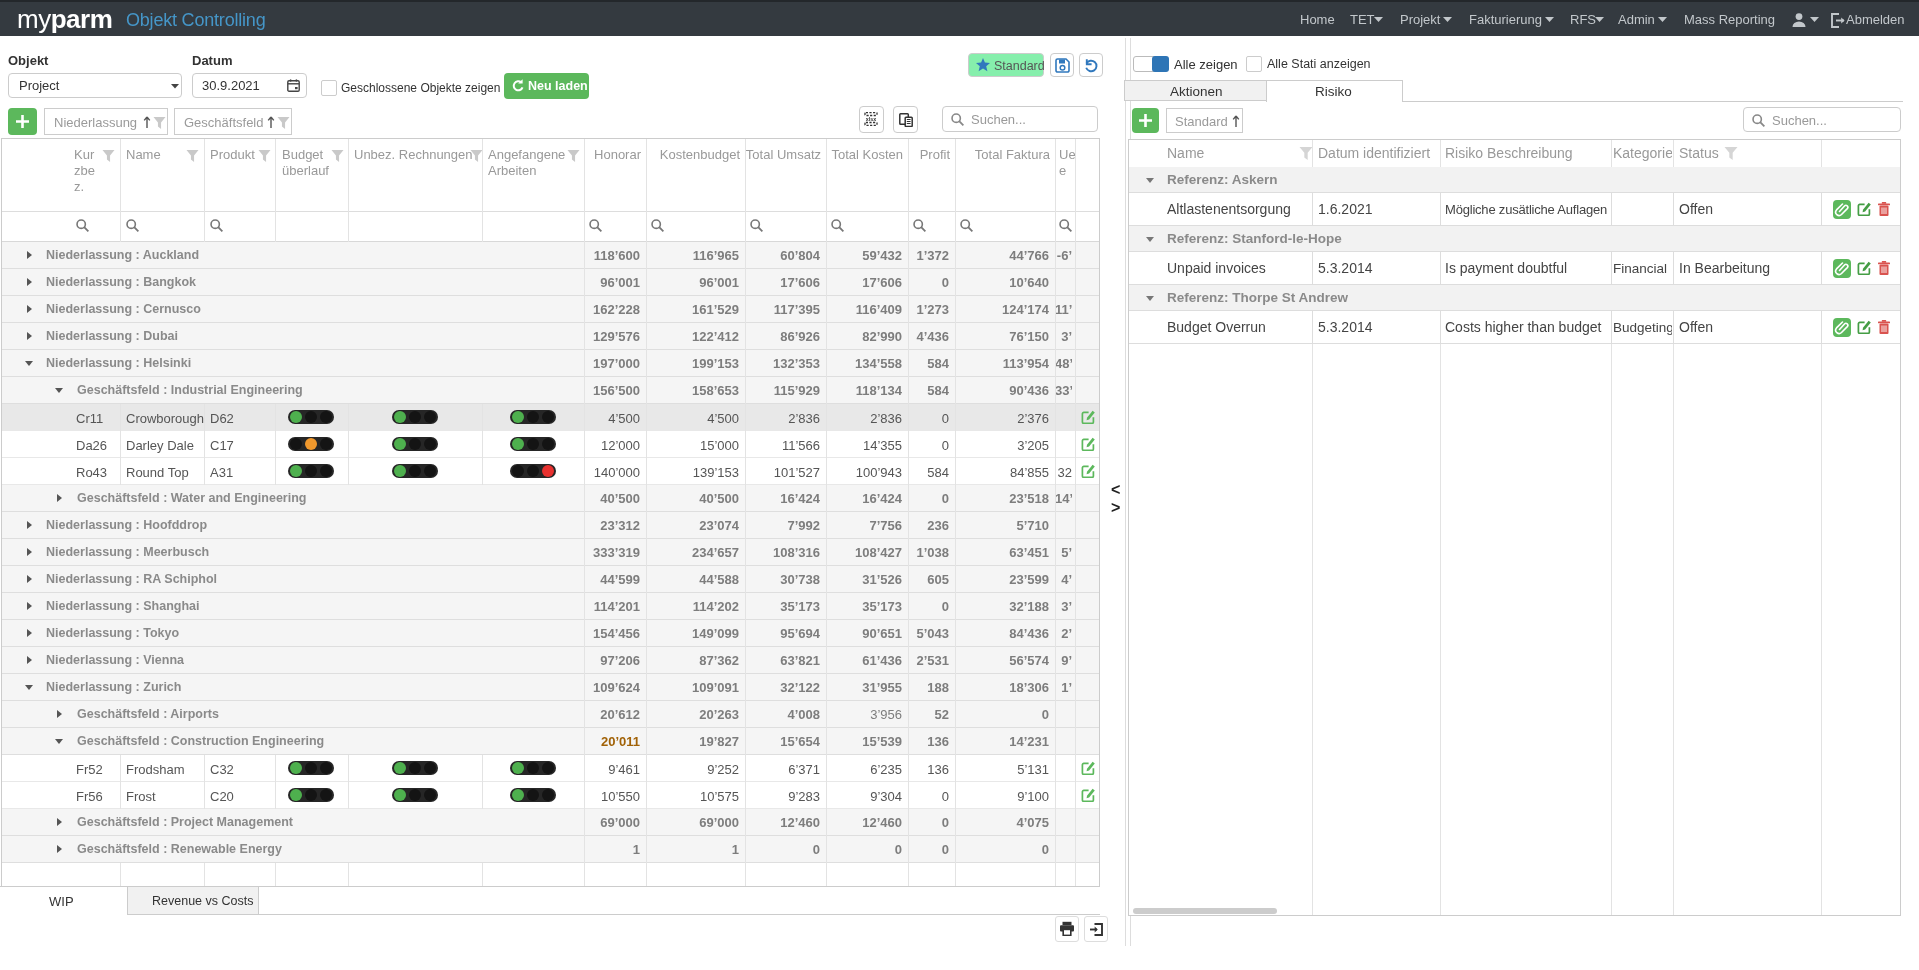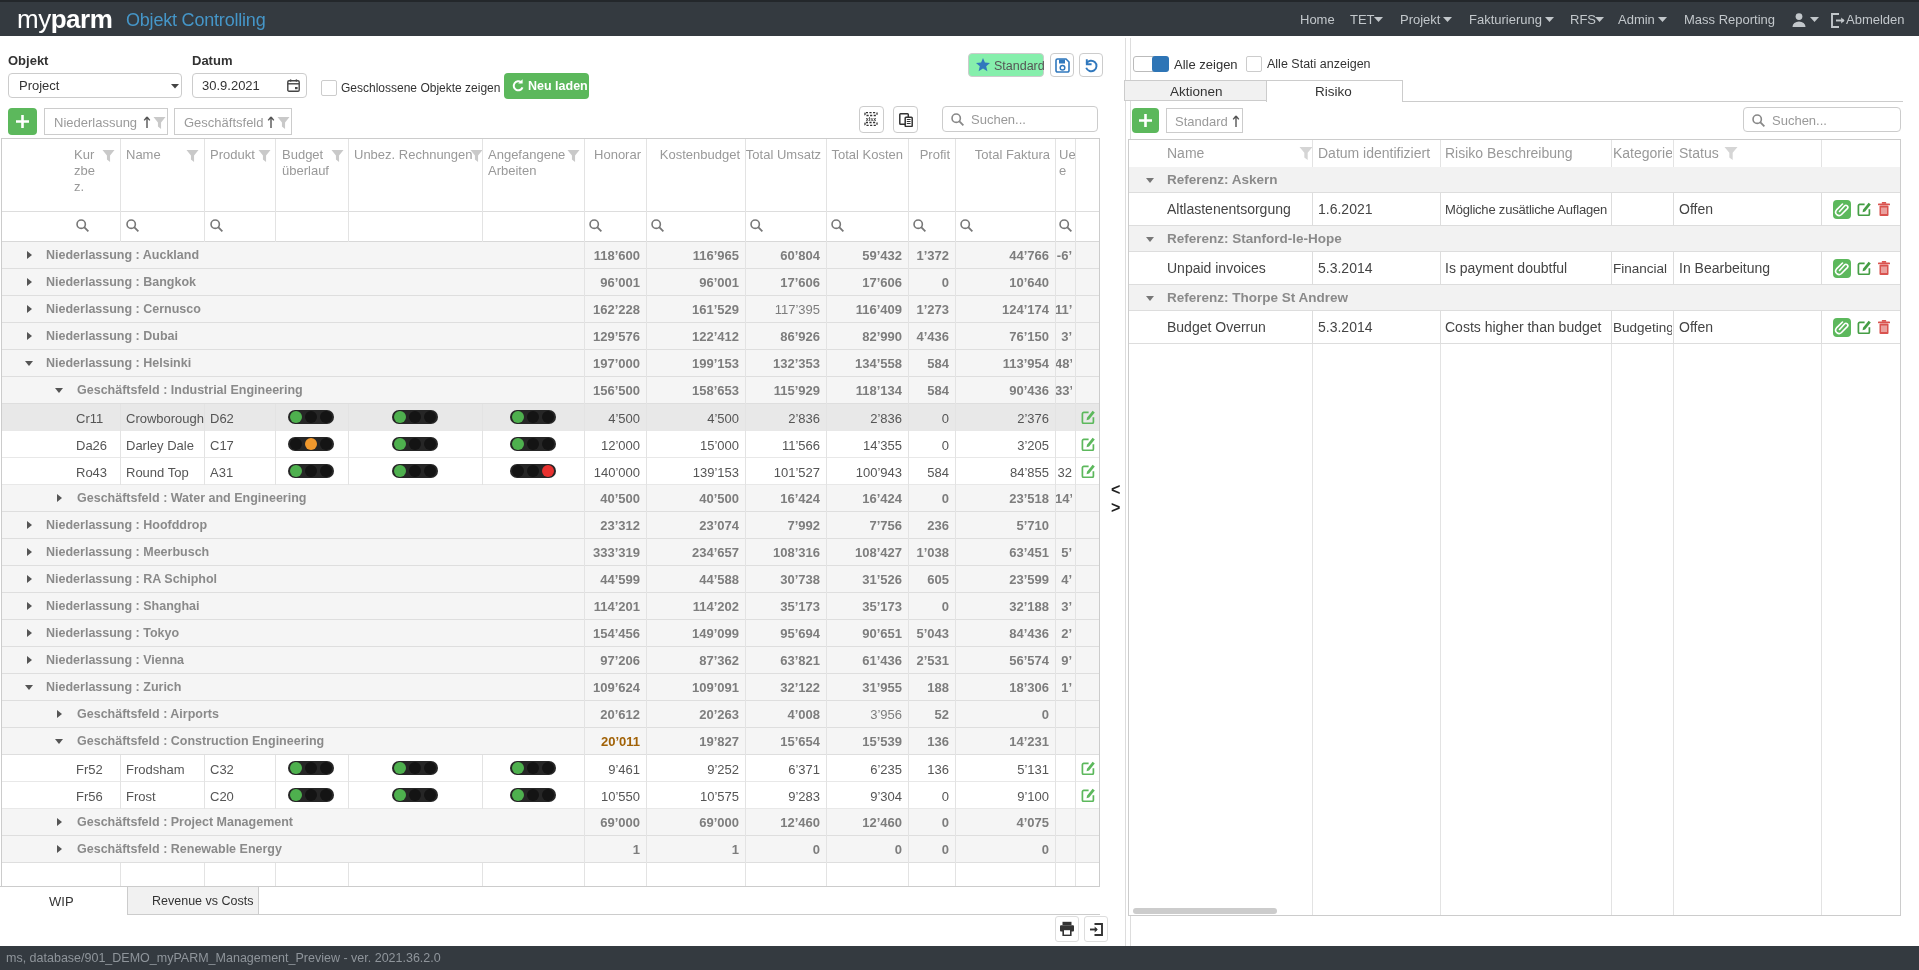--- a/index.html
+++ b/index.html
@@ -317,21 +317,21 @@
 <div class="ab" style="left:953px;top:136px;width:94px;text-align:right;font-size:13px;font-weight:700;color:#7d7d7d">10’640</div>
 <div class="ab" style="left:0;top:157px;width:1099px;height:27px;background:#f5f5f5;border-bottom:1px solid #dedede"></div>
 <div style="position:absolute;left:23px;top:166px">
         <svg style="" width="8" height="8" viewBox="0 0 8 8">
           <path d="M2 0 L7 4 L2 8 Z" fill="#555"></path>
         </svg>
       </div>
 <div class="ab" style="left:44px;top:163px;font-size:12.5px;font-weight:700;color:#8a8a8a;white-space:nowrap">Niederlassung : Cernusco</div>
 <div class="ab" style="left:582px;top:163px;width:56px;text-align:right;font-size:13px;font-weight:700;color:#7d7d7d">162’228</div>
 <div class="ab" style="left:644px;top:163px;width:93px;text-align:right;font-size:13px;font-weight:700;color:#7d7d7d">161’529</div>
-<div class="ab" style="left:743px;top:163px;width:75px;text-align:right;font-size:13px;font-weight:400;color:#7d7d7d">117’395</div>
+<div class="ab" style="left:743px;top:163px;width:75px;text-align:right;font-size:13px;font-weight:700;color:#7d7d7d">117’395</div>
 <div class="ab" style="left:824px;top:163px;width:76px;text-align:right;font-size:13px;font-weight:700;color:#7d7d7d">116’409</div>
 <div class="ab" style="left:906px;top:163px;width:41px;text-align:right;font-size:13px;font-weight:700;color:#7d7d7d">1’273</div>
 <div class="ab" style="left:953px;top:163px;width:94px;text-align:right;font-size:13px;font-weight:700;color:#7d7d7d">124’174</div>
 <div class="ab" style="left:1053px;top:163px;width:17px;text-align:right;font-size:13px;font-weight:700;color:#7d7d7d;overflow:hidden">11’</div>
 <div class="ab" style="left:0;top:184px;width:1099px;height:27px;background:#f5f5f5;border-bottom:1px solid #dedede"></div>
 <div style="position:absolute;left:23px;top:193px">
         <svg style="" width="8" height="8" viewBox="0 0 8 8">
           <path d="M2 0 L7 4 L2 8 Z" fill="#555"></path>
         </svg>
       </div>
@@ -943,15 +943,12 @@
 <div class="ab" style="left:482px;top:204px;width:1px;height:572px;background:#e3e3e3"></div>
 <div class="ab" style="left:544px;top:204px;width:1px;height:572px;background:#e3e3e3"></div>
 <div class="ab" style="left:692px;top:204px;width:1px;height:572px;background:#e3e3e3"></div>
 <div class="ab" style="left:183px;top:0;width:1px;height:27px;background:#e3e3e3"></div>
 <div class="ab" style="left:311px;top:0;width:1px;height:27px;background:#e3e3e3"></div>
 <div class="ab" style="left:482px;top:0;width:1px;height:27px;background:#e3e3e3"></div>
 <div class="ab" style="left:544px;top:0;width:1px;height:27px;background:#e3e3e3"></div>
 <div class="ab" style="left:692px;top:0;width:1px;height:27px;background:#e3e3e3"></div>
 <div class="ab" style="left:4px;top:768px;width:144px;height:6px;border-radius:3px;background:#ccc"></div>
 </div>
-<div class="ab" style="left:0;top:946px;width:1919px;height:24px;background:#343a40">
-<div class="ab" style="left:6px;top:5px;font-size:12.5px;color:#8f959b">ms, database/901_DEMO_myPARM_Management_Preview - ver. 2021.36.2.0</div>
-</div>
 </div>
 </body></html>

